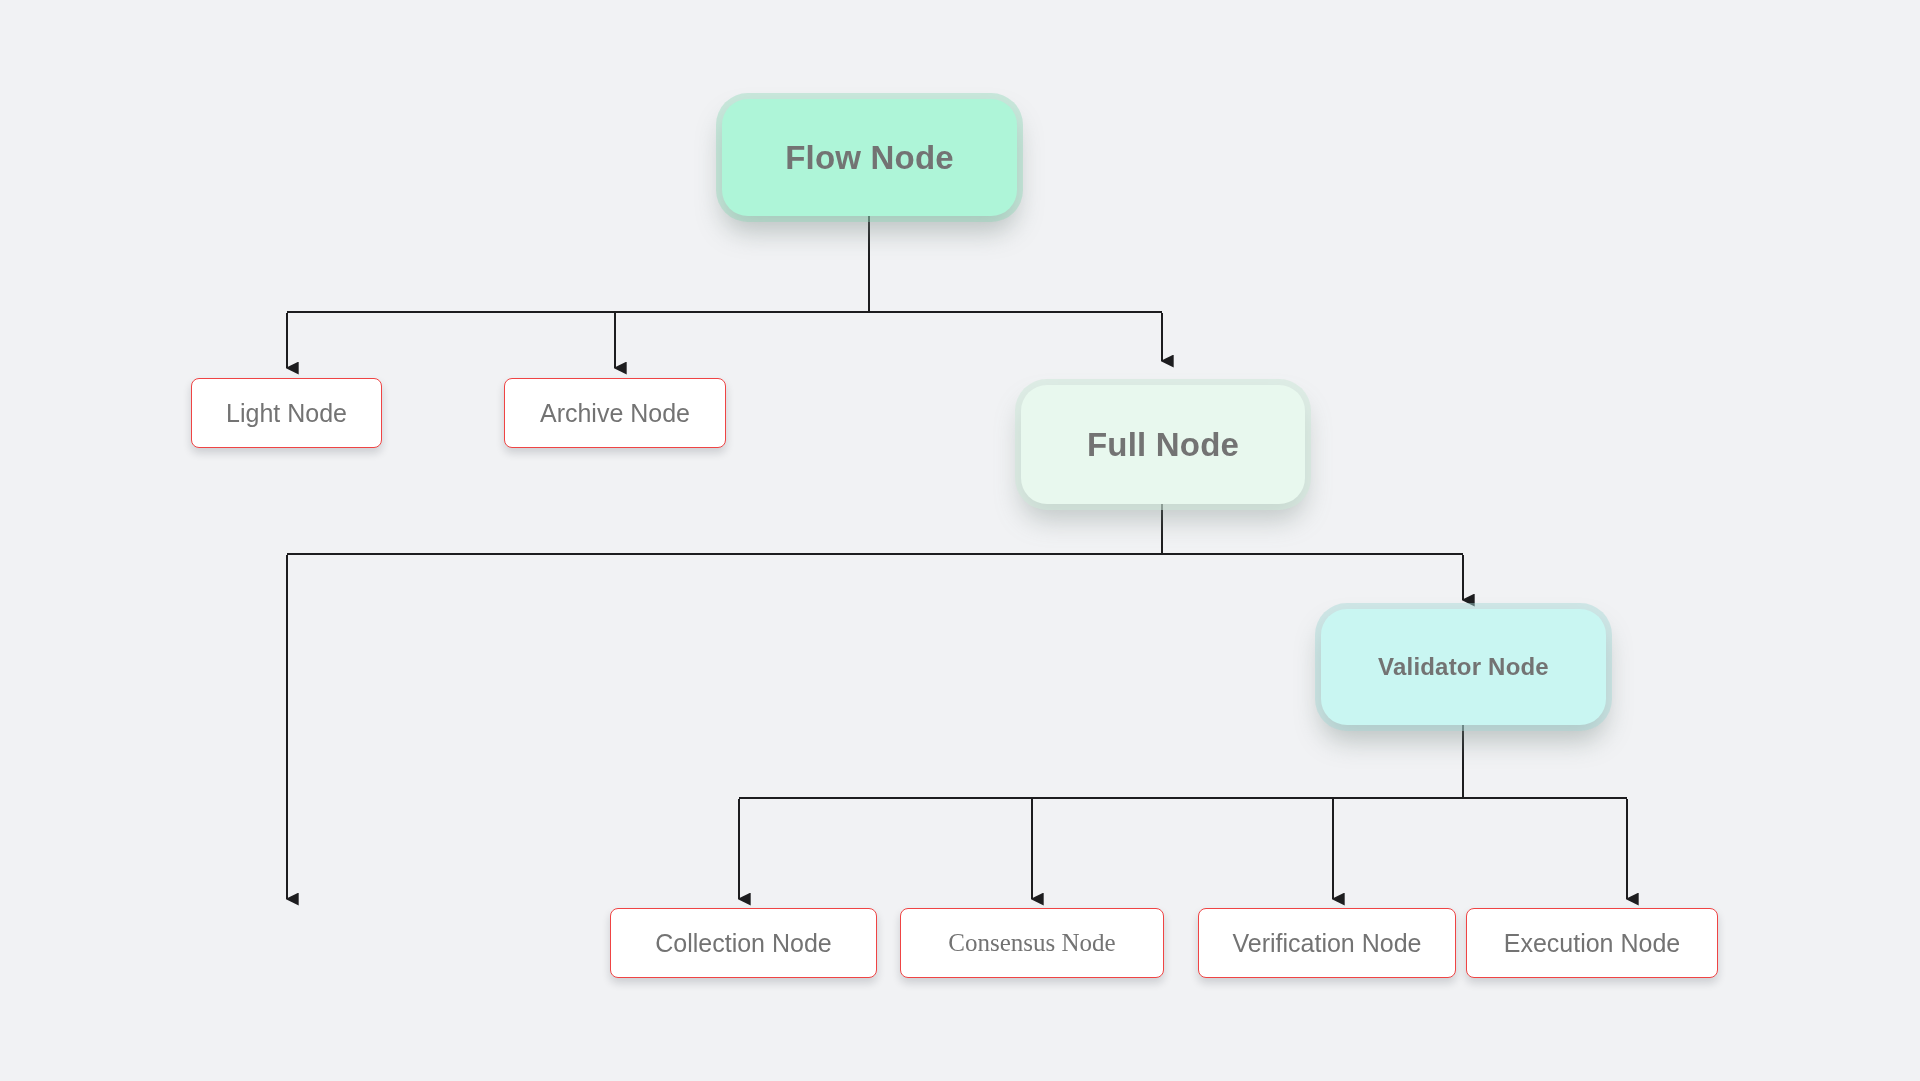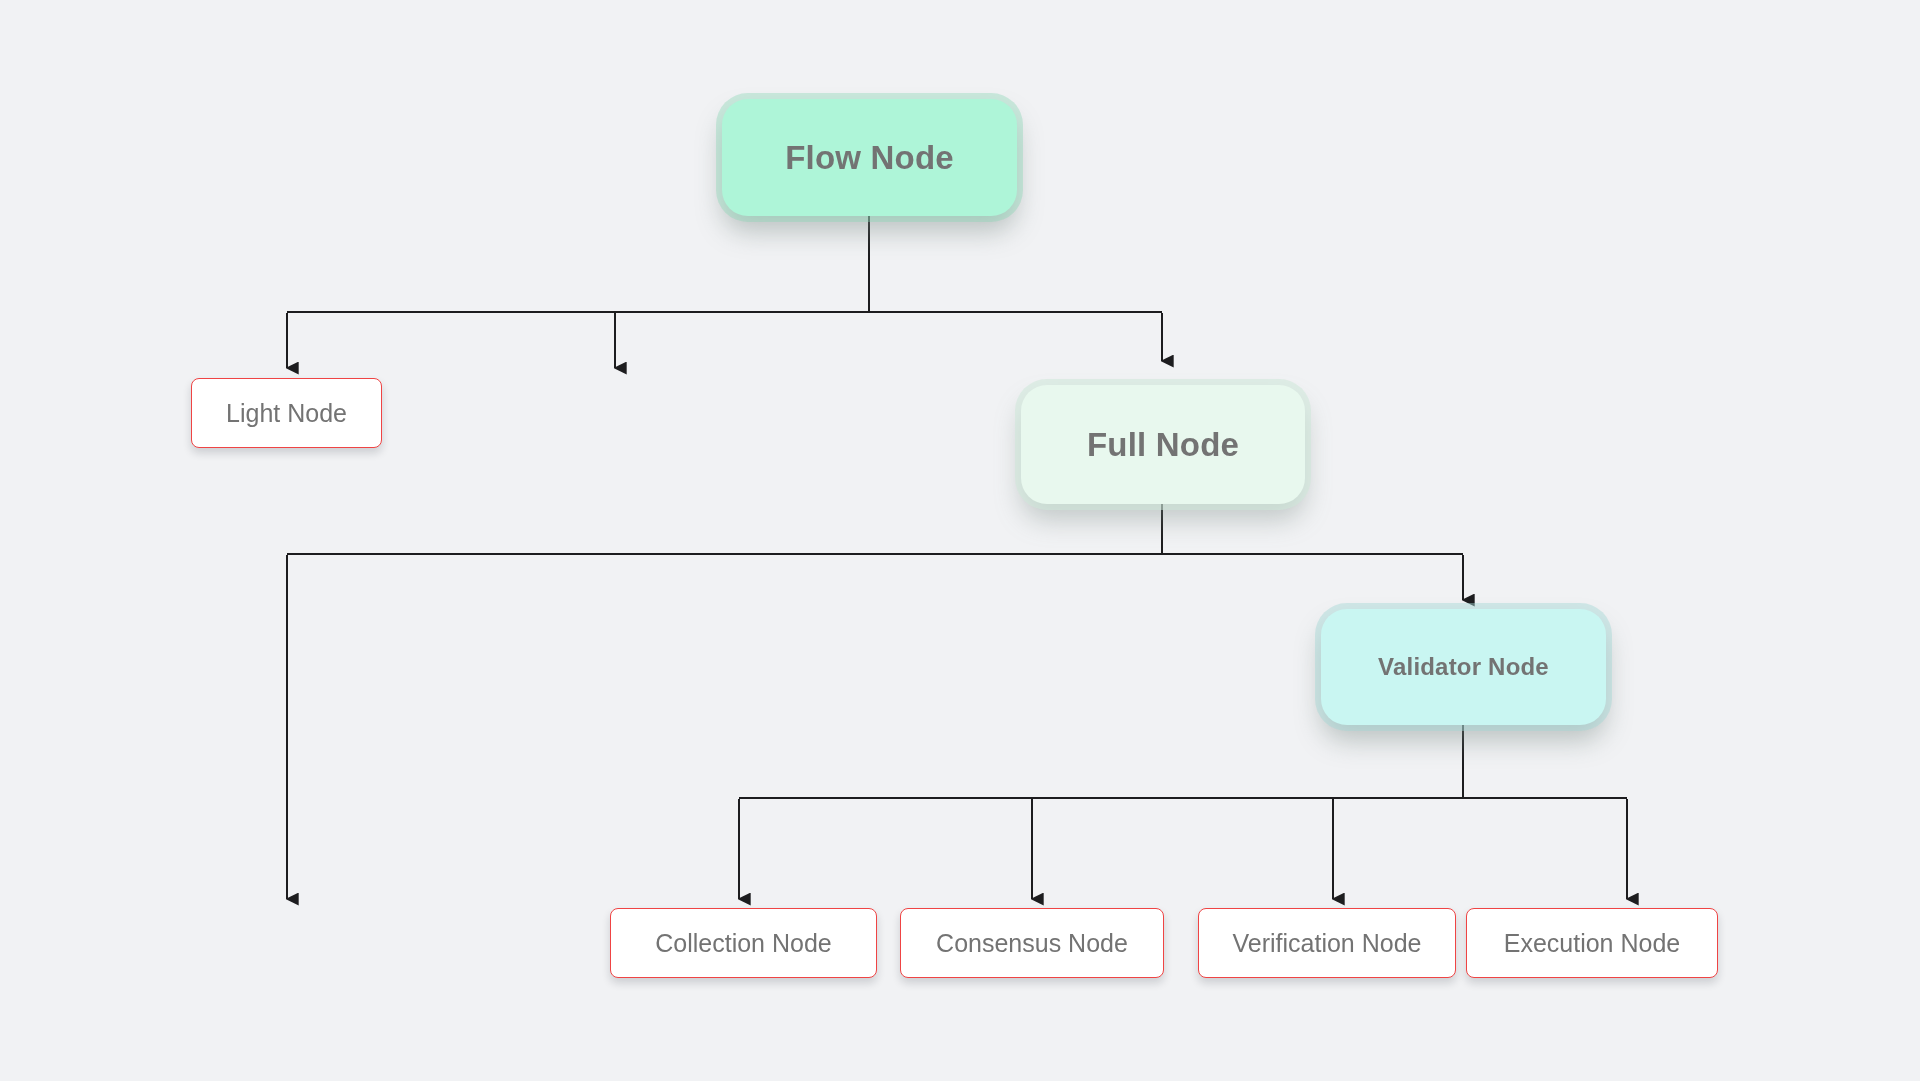--- a/index.html
+++ b/index.html
@@ -93,35 +93,38 @@
   </svg>
 
   <div class="node node--tint flow" style="background-color: rgb(174, 245, 216);">
     <span>Flow Node</span>
   </div>
 
   <div class="node node--leaf light" style="background-color: rgb(255, 255, 255);">
     <span>Light Node</span>
   </div>
 
+  <div class="node node--leaf archive" style="background-color: rgb(255, 255, 255);">
+    <span>Archive Node</span>
+  </div>
 
   <div class="node node--tint full" style="background-color: rgb(232, 248, 238); margin-top: 15px;">
     <span>Full Node</span>
   </div>
 
   <div class="node node--tint validator" style="background-color: rgb(201, 246, 242);">
     <span>Validator Node</span>
   </div>
 
 
   <div class="node node--leaf collection" style="background-color: rgb(255, 255, 255);">
     <span>Collection Node</span>
   </div>
 
-  <div class="node node--leaf consensus" style="background-color: rgb(255, 255, 255);">
+  <div class="node node--leaf consensus" style="background-color: rgb(255, 255, 255); font-family: Liberation Serif, serif;">
     <span>Consensus Node</span>
   </div>
 
   <div class="node node--leaf verification" style="background-color: rgb(255, 255, 255);">
     <span>Verification Node</span>
   </div>
 
   <div class="node node--leaf execution" style="background-color: rgb(255, 255, 255);">
     <span>Execution Node</span>
   </div>

